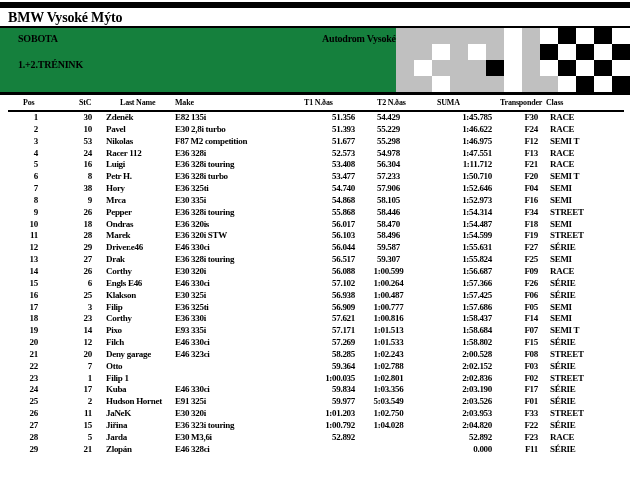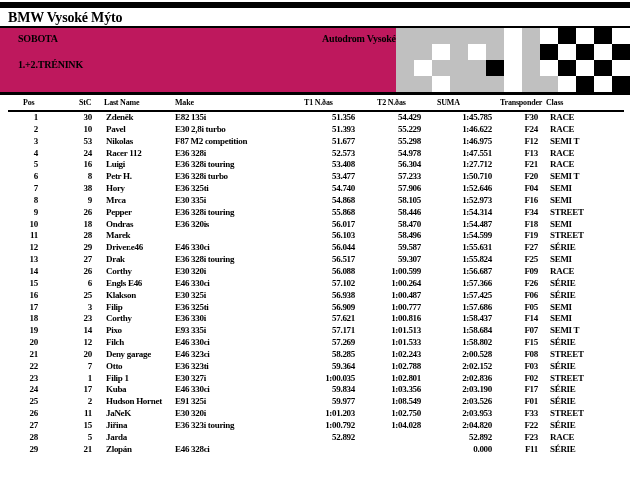--- a/index.html
+++ b/index.html
@@ -4,42 +4,42 @@
 <style>
   html,body{margin:0;padding:0;background:#ffffff;}
   #page{
     position:relative;width:630px;height:490px;background:#ffffff;overflow:hidden;
     font-family:Liberation Serif, serif;font-weight:bold;color:#000;
   }
   .bar{position:absolute;background:#000;}
   #top-bar{left:0;top:2;width:630px;height:6px;top:2px;}
   #doc-title{position:absolute;left:8px;top:10px;font-size:14px;letter-spacing:-0.2px;}
   #title-rule{left:0;top:26px;width:630px;height:2px;}
-  #banner{position:absolute;left:0;top:28px;width:630px;height:64px;background:#be185d;}
+  #banner{position:absolute;left:0;top:28px;width:630px;height:64px;background:#15803d;}
   #banner-day{position:absolute;left:18px;top:5px;font-size:10px;letter-spacing:-0.2px;}
   #banner-track{position:absolute;left:322px;top:5px;font-size:10px;letter-spacing:-0.2px;}
   #banner-session{position:absolute;left:18px;top:31px;font-size:10px;letter-spacing:-0.2px;}
   #checker{position:absolute;right:0;top:0;width:234px;height:64px;display:grid;
     grid-template-columns:repeat(13,18px);grid-template-rows:repeat(4,16px);}
   .sq{width:18px;height:16px;}
   #banner-rule{left:0;top:92px;width:630px;height:3px;}
   #header-rule{left:8px;top:110px;width:616px;height:2px;}
   #col-headers{position:absolute;left:0;top:98px;width:630px;height:11px;font-size:8px;letter-spacing:-0.2px;}
   .hcell{position:absolute;top:0;white-space:nowrap;}
-  .h-pos{left:23px;}  .h-stc{left:79px;}  .h-name{left:104px;} .h-make{left:175px;}
+  .h-pos{left:23px;}  .h-stc{left:79px;}  .h-name{left:120px;} .h-make{left:175px;}
   .h-t1{left:304px;}  .h-t2{left:377px;}  .h-suma{left:437px;} .h-tra{left:500px;} .h-class{left:546px;}
   #rows{position:absolute;left:0;top:112px;width:630px;}
   .trow{position:relative;width:630px;height:11.85px;font-size:9px;letter-spacing:-0.3px;}
   .cell{position:absolute;top:0;white-space:nowrap;line-height:11.85px;}
   .c-pos {left:0px;   width:38px; text-align:right;}
   .c-stc {left:40px;  width:52px; text-align:right;}
   .c-name{left:106px; width:68px; text-align:left;}
   .c-make{left:175px; width:114px;text-align:left;}
   .c-t1  {left:290px; width:65px; text-align:right;}
-  .c-t2  {left:356px; width:65px; text-align:right;}
+  .c-t2  {left:356px; width:65px; text-align:center;}
   .c-suma{left:424px; width:68px; text-align:right;}
   .c-tra {left:500px; width:38px; text-align:right;}
   .c-class{left:550px;width:76px; text-align:left;}
 </style>
 </head>
 <body>
 
 <div id="page">
   <div id="top-bar" class="bar"></div>
   <div id="doc-title">BMW Vysoké Mýto</div>
@@ -166,21 +166,21 @@
         <div class="cell c-tra">F13</div>
         <div class="cell c-class">RACE</div>
       </div>
       <div class="trow">
         <div class="cell c-pos">5</div>
         <div class="cell c-stc">16</div>
         <div class="cell c-name">Luigi</div>
         <div class="cell c-make">E36 328i touring</div>
         <div class="cell c-t1">53.408</div>
         <div class="cell c-t2">56.304</div>
-        <div class="cell c-suma">1:27.712</div>
+        <div class="cell c-suma">1:11.712</div>
         <div class="cell c-tra">F21</div>
         <div class="cell c-class">RACE</div>
       </div>
       <div class="trow">
         <div class="cell c-pos">6</div>
         <div class="cell c-stc">8</div>
         <div class="cell c-name">Petr H.</div>
         <div class="cell c-make">E36 328i turbo</div>
         <div class="cell c-t1">53.477</div>
         <div class="cell c-t2">57.233</div>
@@ -229,20 +229,21 @@
         <div class="cell c-t1">56.017</div>
         <div class="cell c-t2">58.470</div>
         <div class="cell c-suma">1:54.487</div>
         <div class="cell c-tra">F18</div>
         <div class="cell c-class">SEMI</div>
       </div>
       <div class="trow">
         <div class="cell c-pos">11</div>
         <div class="cell c-stc">28</div>
         <div class="cell c-name">Marek</div>
+        <div class="cell c-make">E36 320i STW</div>
         <div class="cell c-t1">56.103</div>
         <div class="cell c-t2">58.496</div>
         <div class="cell c-suma">1:54.599</div>
         <div class="cell c-tra">F19</div>
         <div class="cell c-class">STREET</div>
       </div>
       <div class="trow">
         <div class="cell c-pos">12</div>
         <div class="cell c-stc">29</div>
         <div class="cell c-name">Driver.e46</div>
@@ -349,32 +350,30 @@
         <div class="cell c-t1">58.285</div>
         <div class="cell c-t2">1:02.243</div>
         <div class="cell c-suma">2:00.528</div>
         <div class="cell c-tra">F08</div>
         <div class="cell c-class">STREET</div>
       </div>
       <div class="trow">
         <div class="cell c-pos">22</div>
         <div class="cell c-stc">7</div>
         <div class="cell c-name">Otto</div>
-        <div class="cell c-make">E36 323ti</div>
         <div class="cell c-t1">59.364</div>
         <div class="cell c-t2">1:02.788</div>
         <div class="cell c-suma">2:02.152</div>
         <div class="cell c-tra">F03</div>
         <div class="cell c-class">SÉRIE</div>
       </div>
       <div class="trow">
         <div class="cell c-pos">23</div>
         <div class="cell c-stc">1</div>
         <div class="cell c-name">Filip 1</div>
-        <div class="cell c-make">E30 327i</div>
         <div class="cell c-t1">1:00.035</div>
         <div class="cell c-t2">1:02.801</div>
         <div class="cell c-suma">2:02.836</div>
         <div class="cell c-tra">F02</div>
         <div class="cell c-class">STREET</div>
       </div>
       <div class="trow">
         <div class="cell c-pos">24</div>
         <div class="cell c-stc">17</div>
         <div class="cell c-name">Kuba</div>
@@ -384,21 +383,21 @@
         <div class="cell c-suma">2:03.190</div>
         <div class="cell c-tra">F17</div>
         <div class="cell c-class">SÉRIE</div>
       </div>
       <div class="trow">
         <div class="cell c-pos">25</div>
         <div class="cell c-stc">2</div>
         <div class="cell c-name">Hudson Hornet</div>
         <div class="cell c-make">E91 325i</div>
         <div class="cell c-t1">59.977</div>
-        <div class="cell c-t2">1:08.549</div>
+        <div class="cell c-t2">5:03.549</div>
         <div class="cell c-suma">2:03.526</div>
         <div class="cell c-tra">F01</div>
         <div class="cell c-class">SÉRIE</div>
       </div>
       <div class="trow">
         <div class="cell c-pos">26</div>
         <div class="cell c-stc">11</div>
         <div class="cell c-name">JaNeK</div>
         <div class="cell c-make">E30 320i</div>
         <div class="cell c-t1">1:01.203</div>
@@ -415,20 +414,21 @@
         <div class="cell c-t1">1:00.792</div>
         <div class="cell c-t2">1:04.028</div>
         <div class="cell c-suma">2:04.820</div>
         <div class="cell c-tra">F22</div>
         <div class="cell c-class">SÉRIE</div>
       </div>
       <div class="trow">
         <div class="cell c-pos">28</div>
         <div class="cell c-stc">5</div>
         <div class="cell c-name">Jarda</div>
+        <div class="cell c-make">E30 M3,6i</div>
         <div class="cell c-t1">52.892</div>
         <div class="cell c-t2"></div>
         <div class="cell c-suma">52.892</div>
         <div class="cell c-tra">F23</div>
         <div class="cell c-class">RACE</div>
       </div>
       <div class="trow">
         <div class="cell c-pos">29</div>
         <div class="cell c-stc">21</div>
         <div class="cell c-name">Zlopán</div>

